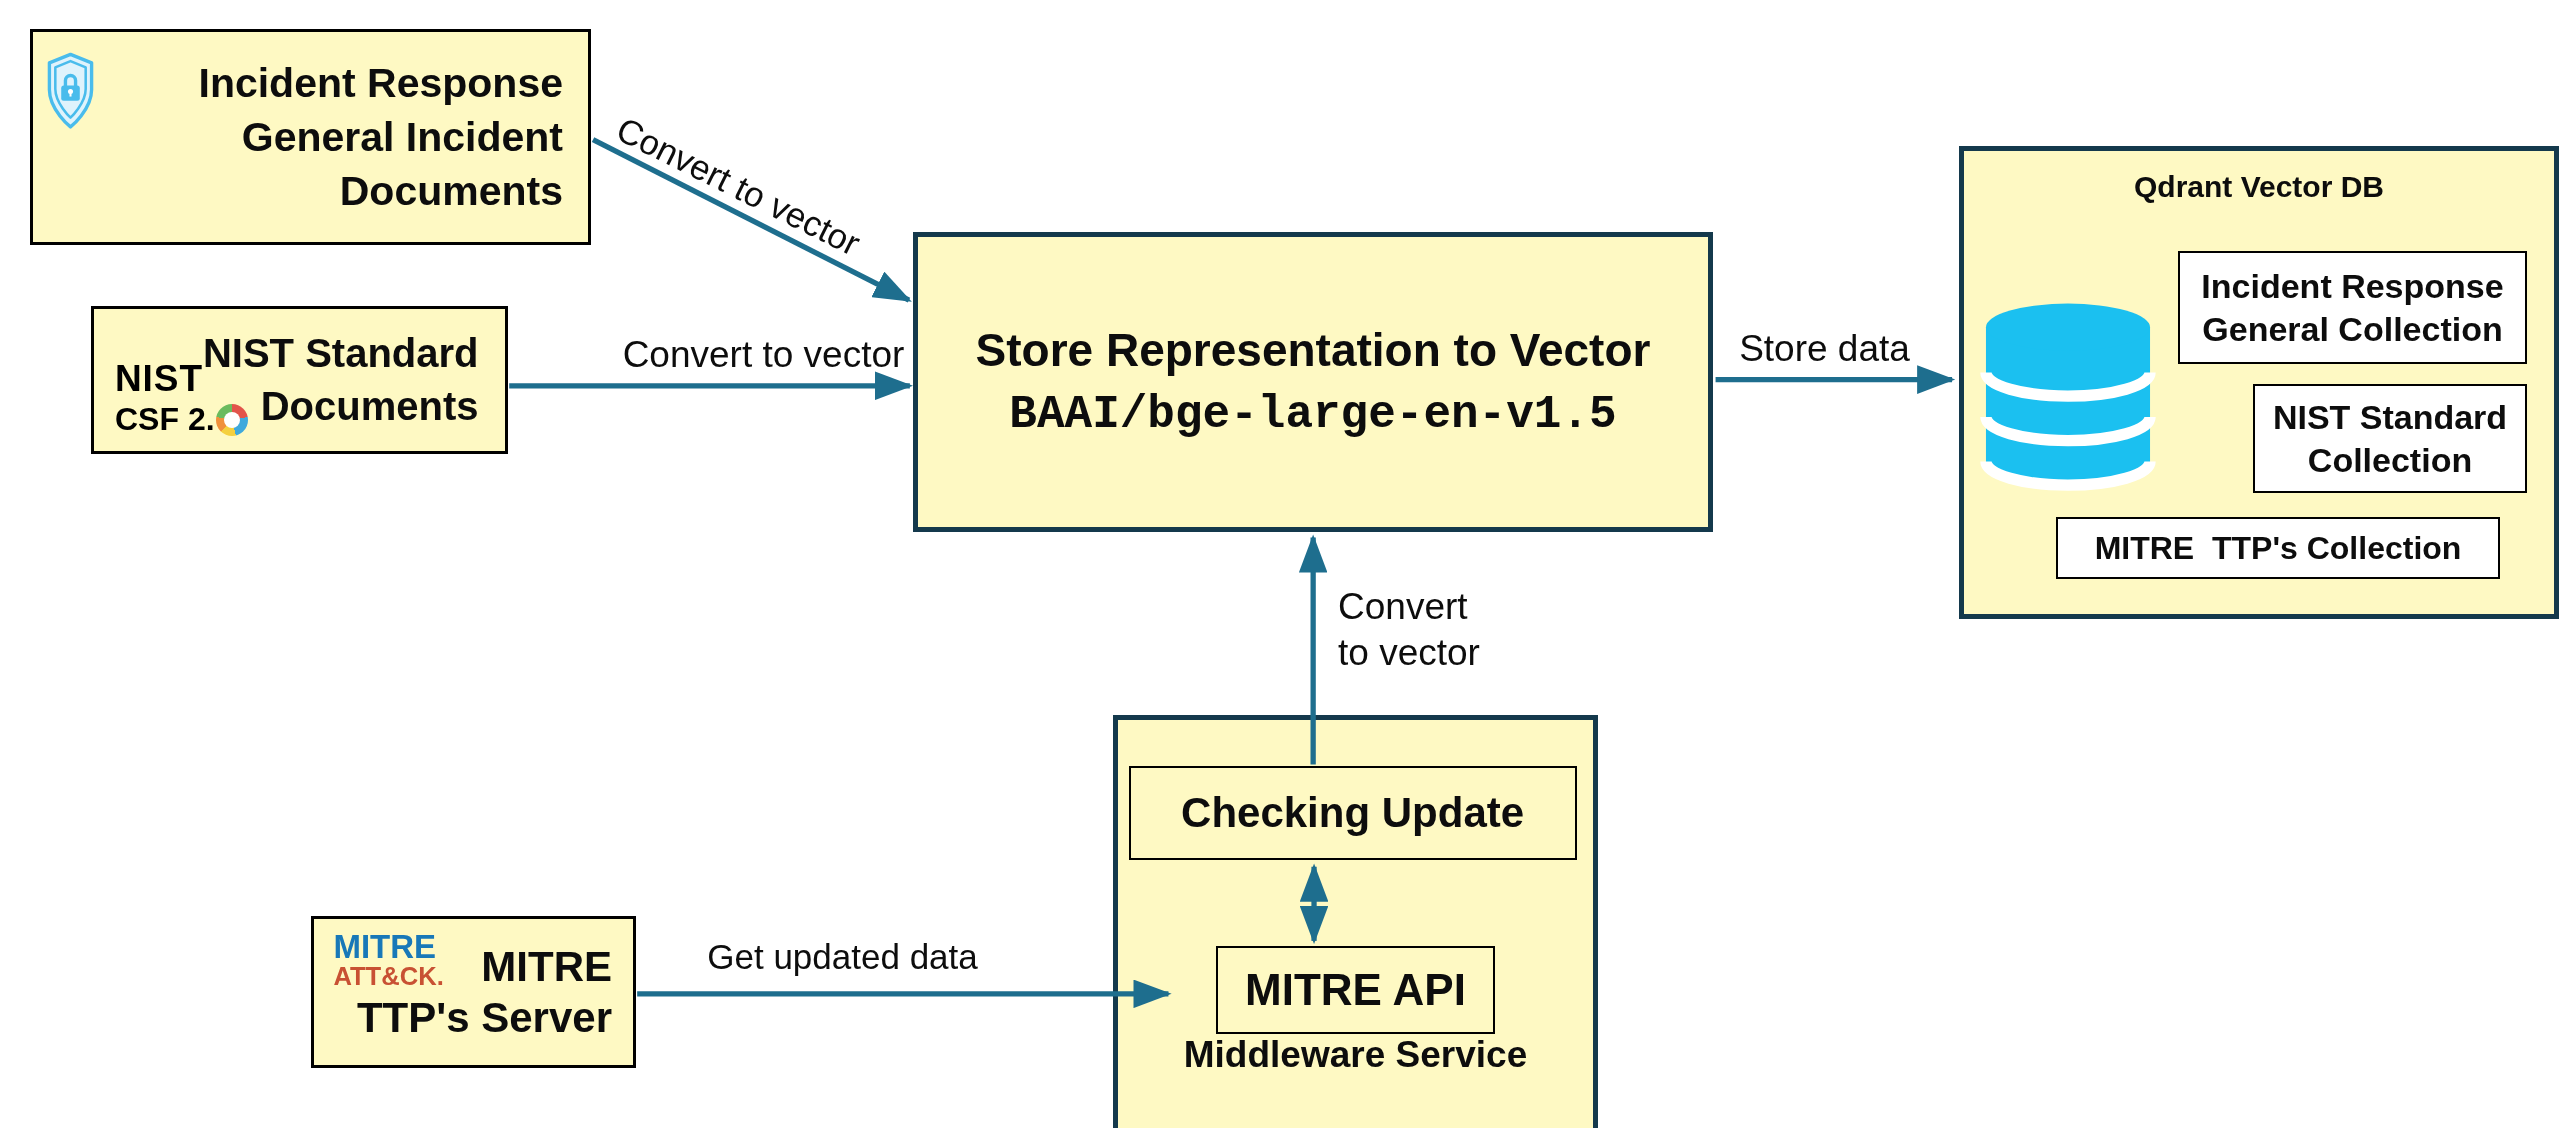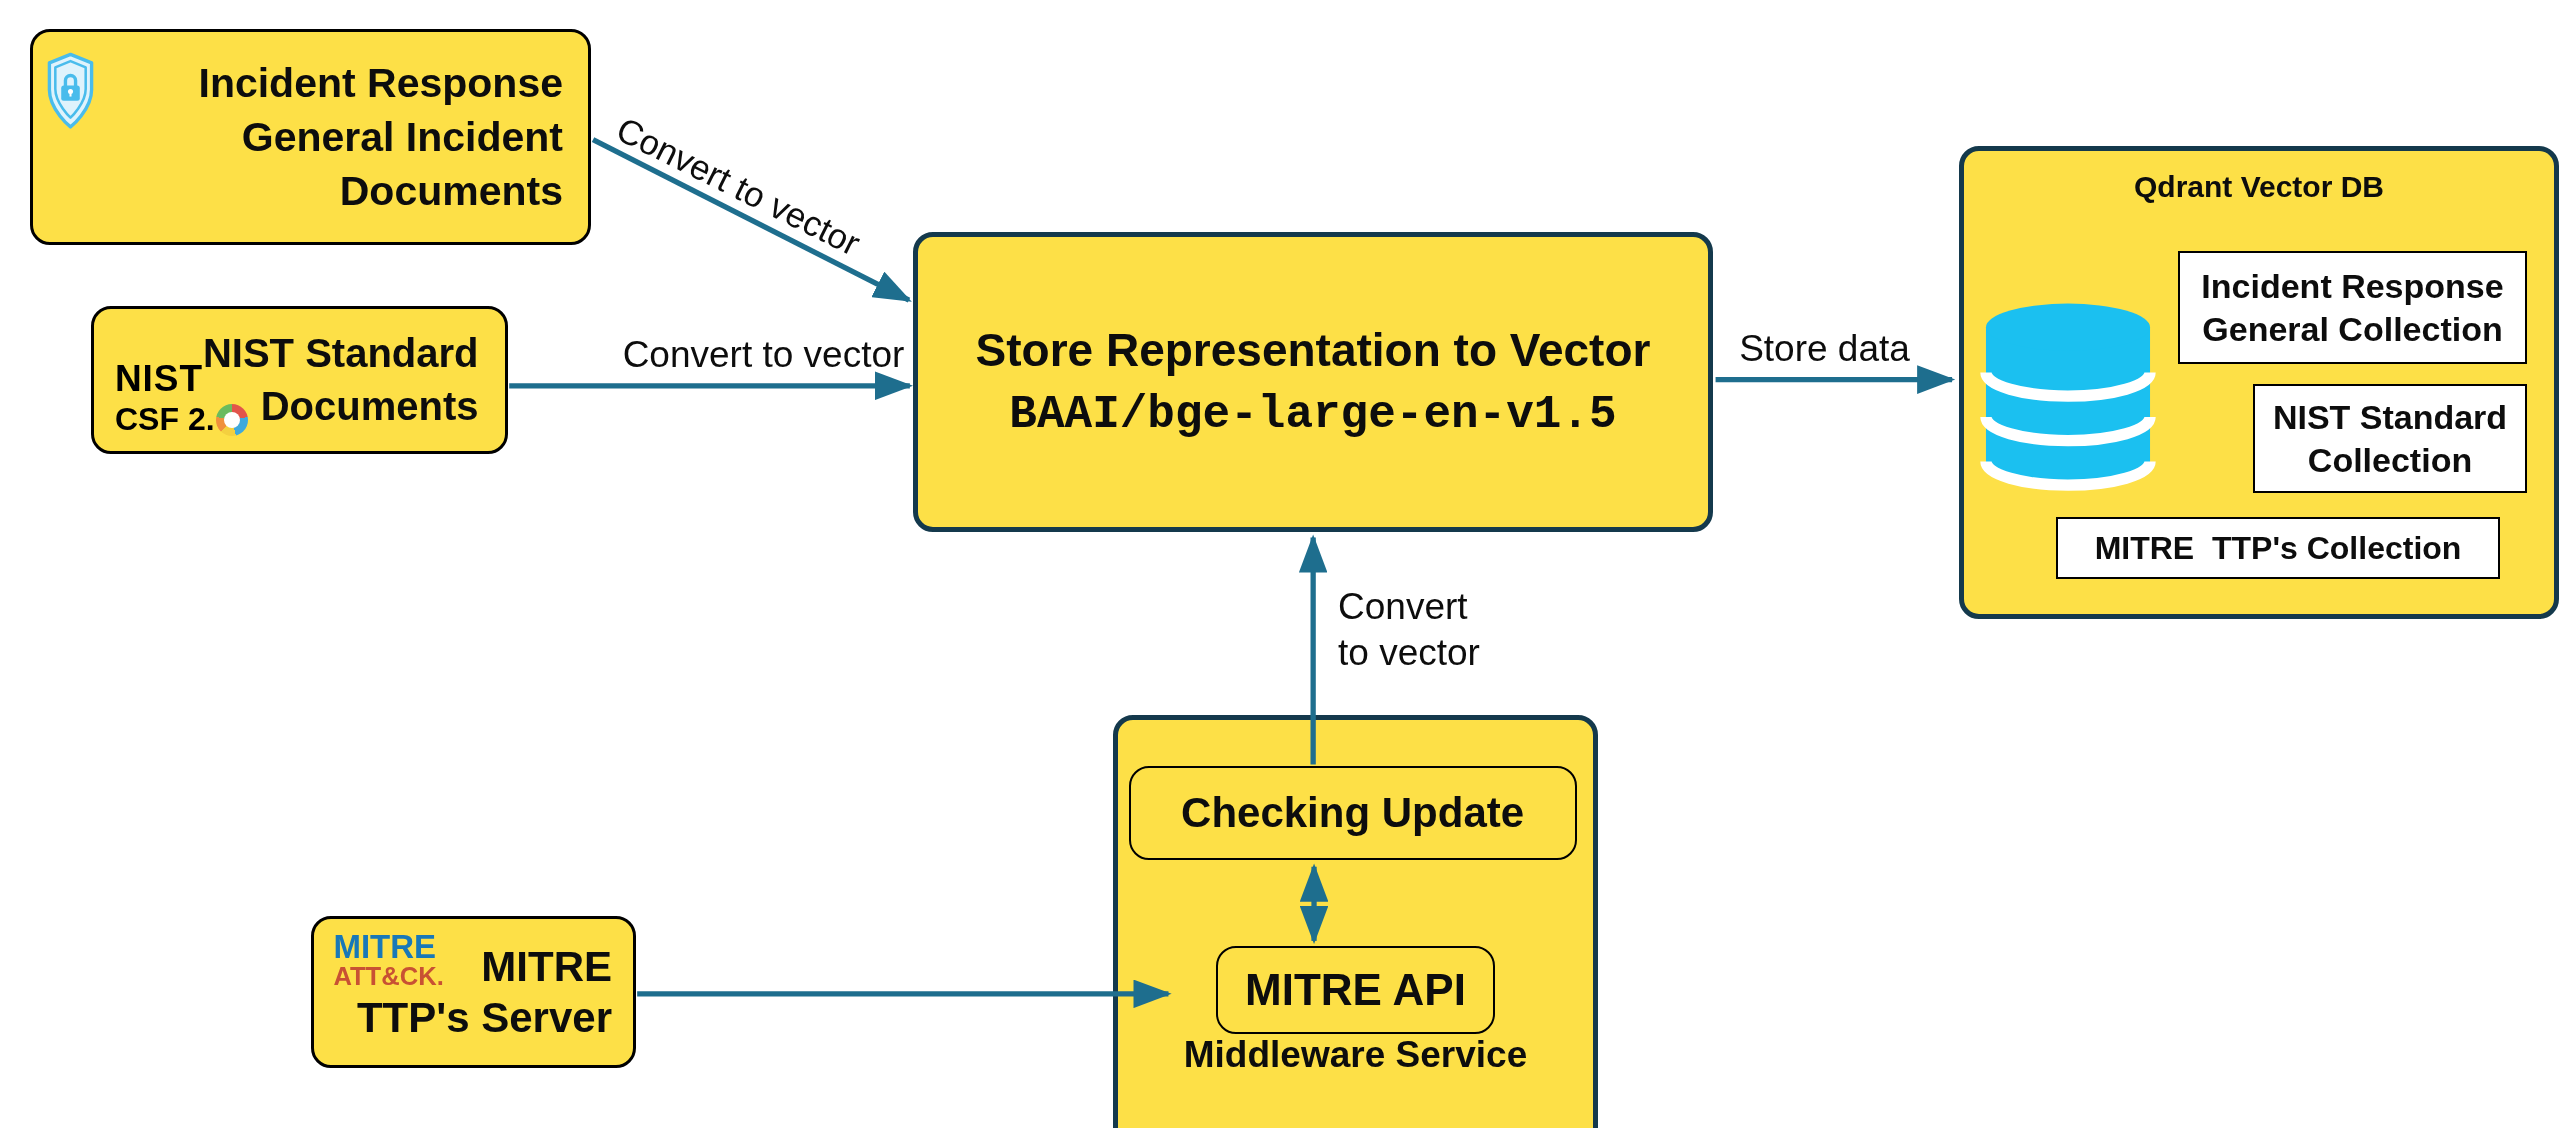--- a/index.html
+++ b/index.html
@@ -1,20 +1,20 @@
 <!DOCTYPE html>
 <html style="font-size:14px"><head>
 <meta charset="utf-8">
 <style>
   html,body{margin:0;padding:0;background:#ffffff;}
   #canvas{
     position:relative;width:2576px;height:1129px;background:#ffffff;
     font-family:"Liberation Sans",sans-serif;color:#0d0d0d;overflow:hidden;
   }
-  .box{position:absolute;background:#fde047;box-sizing:border-box;border-radius:20px;}
+  .box{position:absolute;background:#fef9c3;box-sizing:border-box;}
   .bb{border:3.5px solid #000000;}
   .bb-thin{border:2.6px solid #000000;}
   .db{border:5.3px solid #14394C;}
   .flex-col{display:flex;flex-direction:column;justify-content:center;}
   .right-align{align-items:flex-end;text-align:right;}
   .center-align{align-items:center;text-align:center;}
   .edge-label{position:absolute;font-size:37px;color:#0d0d0d;white-space:nowrap;}
   .pre{white-space:pre-wrap;}
 
   
@@ -151,20 +151,21 @@
     </div>
   </div>
 
   <div class="edge-label" id="label-convert-diag">Convert to vector</div>
   <div class="edge-label" id="label-convert-horiz">Convert to vector</div>
   <div class="edge-label" id="label-store">Store data</div>
   <div class="edge-label" id="label-convert-vert">
     <div>Convert</div>
     <div>to vector</div>
   </div>
+  <div class="edge-label" id="label-getdata">Get updated data</div>
 
   <svg id="arrow-layer" viewBox="0 0 2919 1279">
     <defs>
       <marker id="ah" markerWidth="7.5" markerHeight="5.4" refX="6.6" refY="2.7" orient="auto-start-reverse" markerUnits="strokeWidth">
         <path d="M0 0 L7.2 2.7 L0 5.4 Z" fill="#1E6E8E"></path>
       </marker>
     </defs>
     <g stroke="#1E6E8E" stroke-width="6" fill="none">
       <line x1="672" y1="158" x2="1030" y2="340" marker-end="url(#ah)"></line>
       <line x1="577" y1="437" x2="1031" y2="437" marker-end="url(#ah)"></line>

